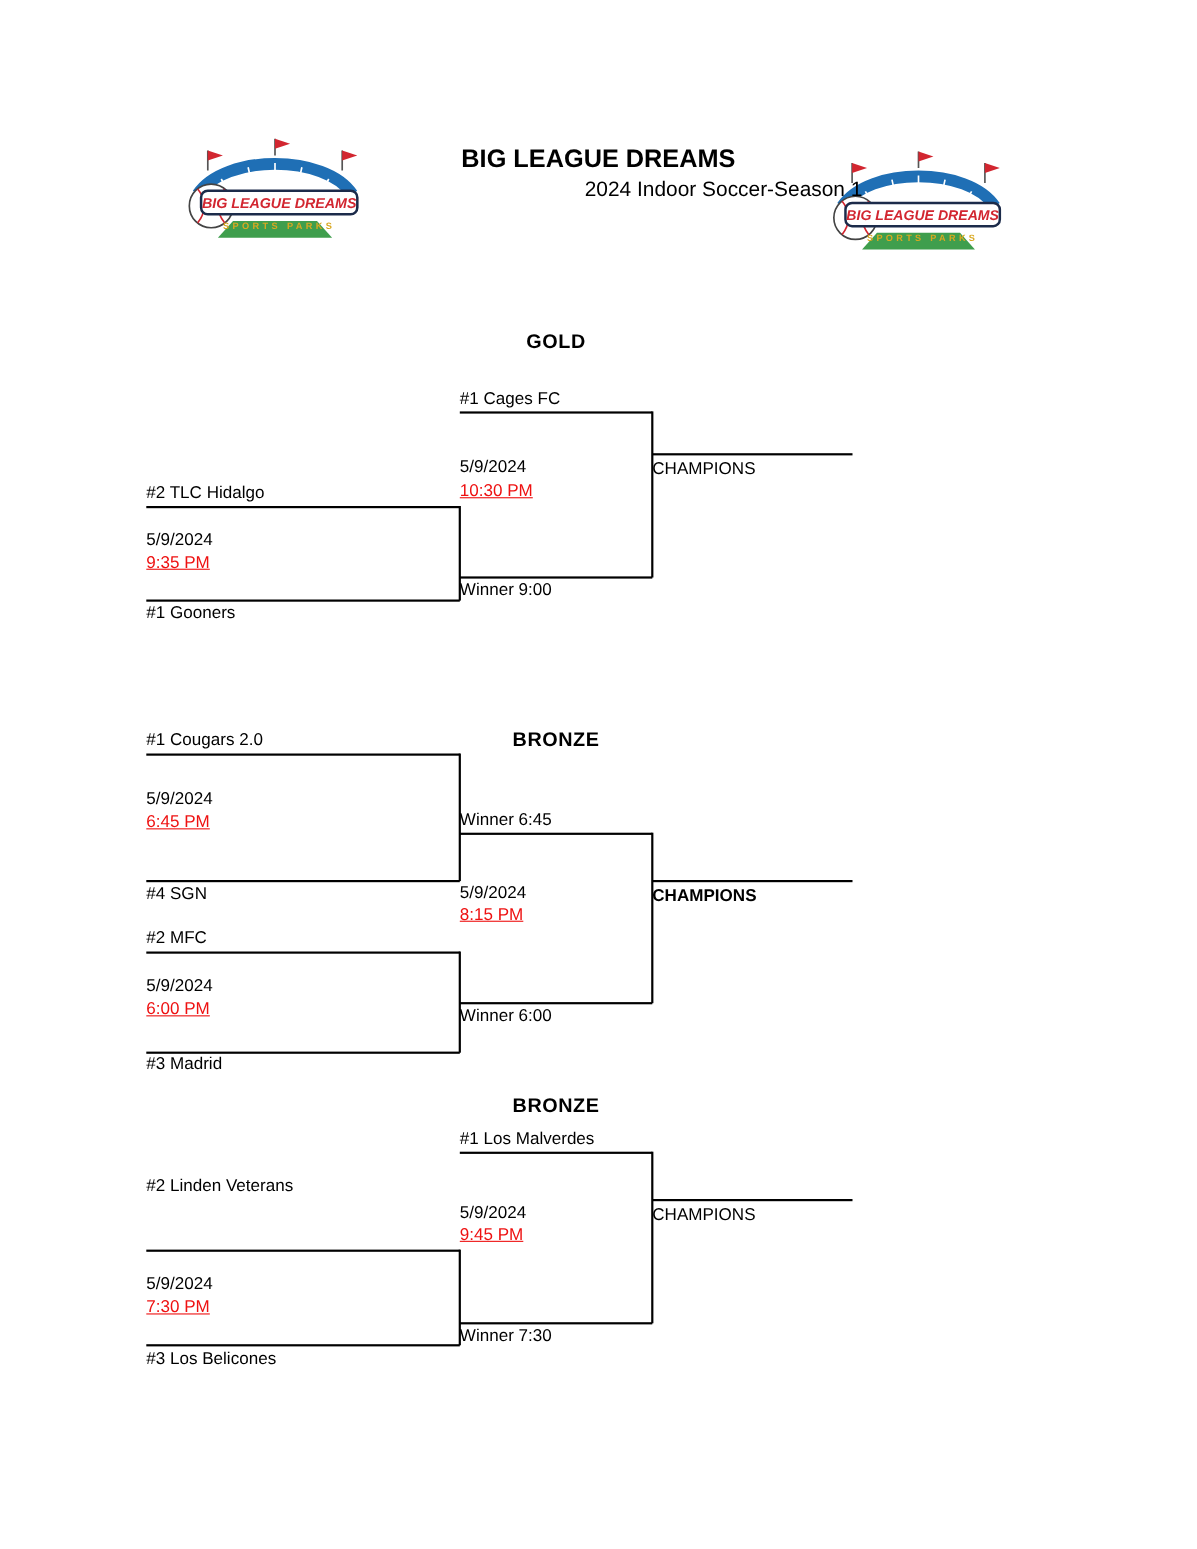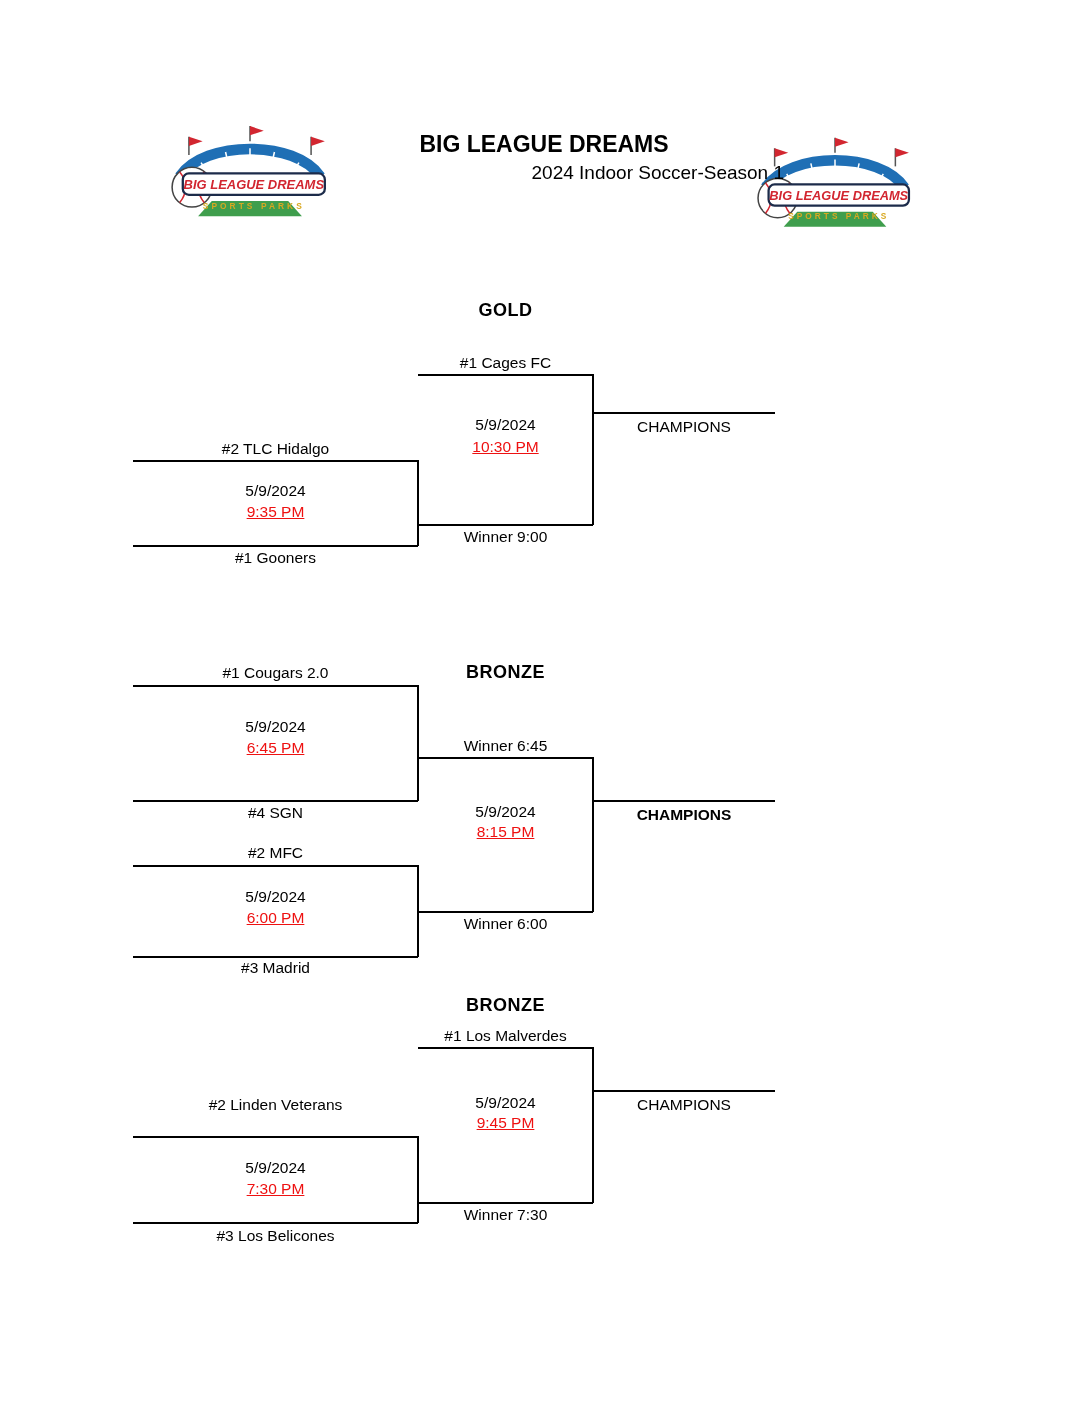--- a/index.html
+++ b/index.html
@@ -2,21 +2,21 @@
 <html style="--text: #000000; --line: #000000; --time: #ee1111; --logo_blue: #1f6fb5; --logo_red: #d22630; --logo_green: #3f9e4d; --logo_gold: #d9a821;"><head>
 <meta charset="utf-8">
 <style>
   * { margin:0; padding:0; box-sizing:border-box; }
   html,body { background:#ffffff; }
   body { font-family:"Liberation Sans", sans-serif; }
   .page { position:relative; width:1088px; height:1408px; background:#fff; overflow:hidden; }
   .title { position:absolute; font-size:23px; font-weight:bold; color:var(--text,#000); text-align:center; white-space:nowrap; }
   .subtitle { position:absolute; font-size:19px; color:var(--text,#000); text-align:right; white-space:nowrap; }
   .heading { position:absolute; font-size:18px; font-weight:bold; color:var(--text,#000); text-align:center; letter-spacing:.5px; }
-  .t { position:absolute; font-size:15.5px; line-height:19px; color:var(--text,#000); text-align:center; white-space:nowrap; }
+  .t { position:absolute; font-size:15.5px; line-height:19px; color:var(--text,#000); white-space:nowrap; }
   .time { color:var(--time,#f00);text-decoration:underline; }
   .bold { font-weight:bold; }
   .hline { position:absolute; height:0; border-top:2px solid var(--line,#000); }
   .vline { position:absolute; width:0; border-left:2px solid var(--line,#000); }
   .logo { position:absolute; }
 </style>
 </head>
 <body>
 
 <div class="page">
@@ -134,21 +134,21 @@
   <div class="t" style="left:418px;top:1026px;width:175px">#1 Los Malverdes</div>
   <div class="hline" style="left:418px;top:1047px;width:175px"></div>
   <div class="vline" style="left:592px;top:1047px;height:156px"></div>
   <div class="hline" style="left:418px;top:1202px;width:175px"></div>
   <div class="hline" style="left:593px;top:1090px;width:182px"></div>
   <div class="t" style="left:418px;top:1093px;width:175px">5/9/2024</div>
   <div class="t time" style="left:418px;top:1113px;width:175px">9:45 PM</div>
   <div class="t" style="left:593px;top:1095px;width:182px">CHAMPIONS</div>
   <div class="t" style="left:418px;top:1205px;width:175px">Winner 7:30</div>
 
-  <div class="t" style="left:133px;top:1095px;width:285px">#2 Linden Veterans</div>
+  <div class="t" style="left:133px;top:1069px;width:285px">#2 Linden Veterans</div>
   <div class="hline" style="left:133px;top:1136px;width:285px"></div>
   <div class="vline" style="left:417px;top:1136px;height:87px"></div>
   <div class="hline" style="left:133px;top:1222px;width:285px"></div>
   <div class="t" style="left:133px;top:1158px;width:285px">5/9/2024</div>
   <div class="t time" style="left:133px;top:1179px;width:285px">7:30 PM</div>
   <div class="t" style="left:133px;top:1226px;width:285px">#3 Los Belicones</div>
 
 </div>
 
 </body></html>

